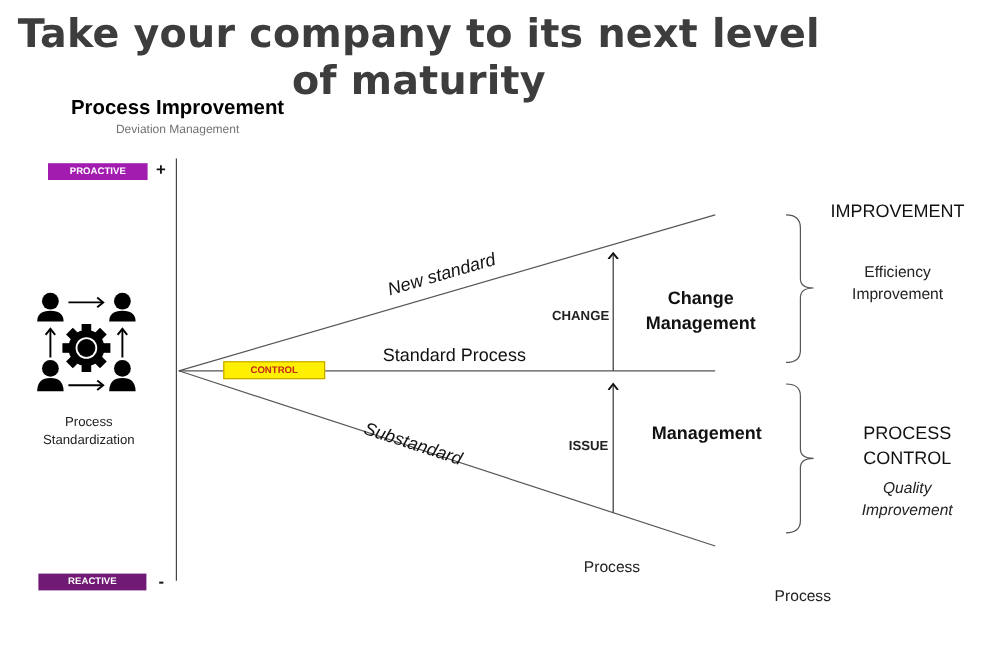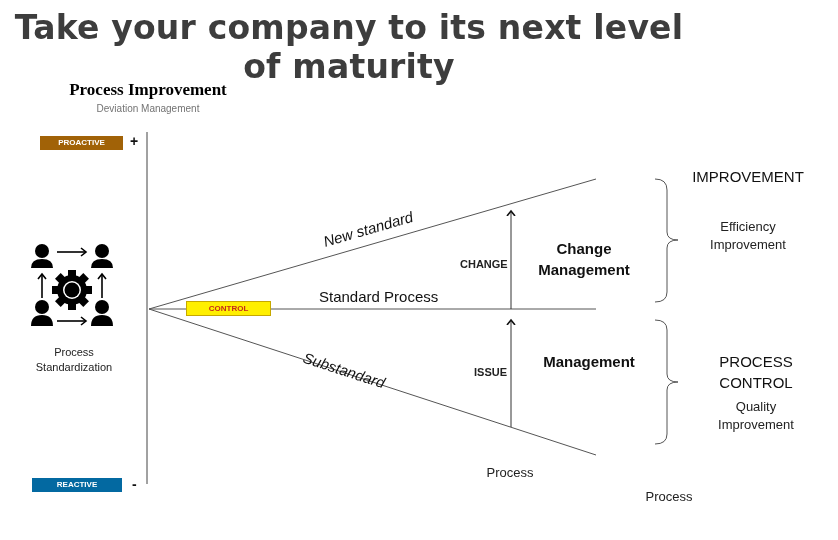--- a/index.html
+++ b/index.html
@@ -1,23 +1,23 @@
 <!DOCTYPE html>
 <html><head>
 <meta charset="utf-8">
 <style>
   html,body{margin:0;padding:0;background:#ffffff;}
   body{width:838px;height:540px;position:relative;overflow:hidden;font-family:"Liberation Sans",sans-serif;color:#111;}
   .abs{position:absolute;}
   .title{left:0;top:8px;width:698px;text-align:center;font-size:33px;font-weight:bold;color:#3d3d3d;letter-spacing:0.2px;font-family:"DejaVu Sans",sans-serif;}
-  .pi-title{left:30px;top:80px;width:236px;text-align:center;font-size:17px;font-weight:bold;color:#000;font-family:Liberation Serif, serif;}
+  .pi-title{left:30px;top:80px;width:236px;text-align:center;font-size:17px;font-weight:bold;color:#000;}
   .pi-sub{left:30px;top:103px;width:236px;text-align:center;font-size:10px;color:#737373;}
   .badge{font-size:8px;font-weight:bold;text-align:center;line-height:14px;height:14px;}
-  .proactive{left:40px;top:136px;width:83px;background:#a16207;color:#fff;}
-  .reactive{left:32px;top:478px;width:90px;background:#0369a1;color:#fff;}
+  .proactive{left:40px;top:136px;width:83px;background:#a21caf;color:#fff;}
+  .reactive{left:32px;top:478px;width:90px;background:#701a75;color:#fff;}
   .control{left:186px;top:301px;width:83px;background:#ffef00;color:#c42a1a;border:1px solid #c6a800;height:13px;line-height:13px;}
   .sign{font-size:14px;font-weight:bold;color:#111;}
   .caption{font-size:11px;color:#222;text-align:center;line-height:15px;}
   .lbl-small{font-size:11px;font-weight:bold;color:#222;}
   .lbl-bold{font-size:15px;font-weight:bold;color:#111;text-align:center;line-height:21px;}
   .lbl-cap{font-size:15px;color:#111;text-align:center;line-height:21px;}
   .lbl-sub{font-size:13px;color:#222;text-align:center;line-height:18px;}
   .lbl-axis{font-size:13px;color:#222;text-align:center;line-height:19px;}
   .std{font-size:15px;color:#111;}
   .rot{font-size:15px;font-style:italic;color:#111;transform-origin:left bottom;white-space:nowrap;}
@@ -116,21 +116,21 @@
   <div>IMPROVEMENT</div>
 </div>
 <div class="abs lbl-sub" style="left:680px;top:218px;width:136px;">
   <div>Efficiency</div>
   <div>Improvement</div>
 </div>
 <div class="abs lbl-cap" style="left:688px;top:351px;width:136px;">
   <div>PROCESS</div>
   <div>CONTROL</div>
 </div>
-<div class="abs lbl-sub" style="left:688px;top:398px;width:136px;">
+<div class="abs lbl-sub" style="left:688px;top:398px;width:136px;font-style:italic;">
   <div>Quality</div>
   <div>Improvement</div>
 </div>
 
 <div class="abs lbl-axis" style="left:460px;top:463px;width:100px;">
   <div>Process</div>
 </div>
 <div class="abs lbl-axis" style="left:619px;top:487px;width:100px;">
   <div>Process</div>
 </div>

